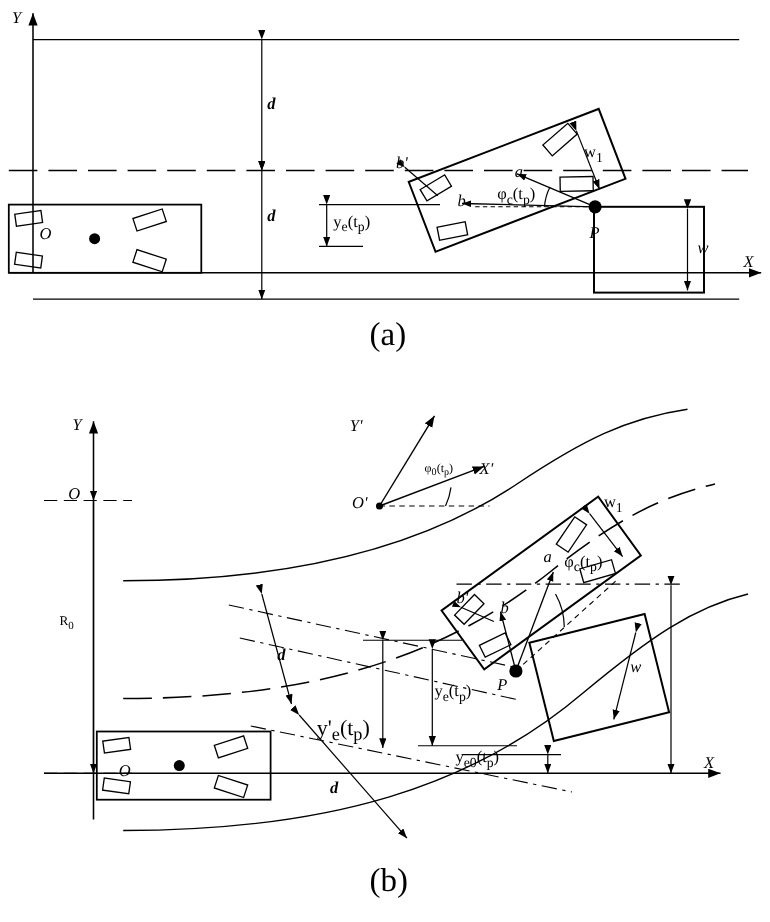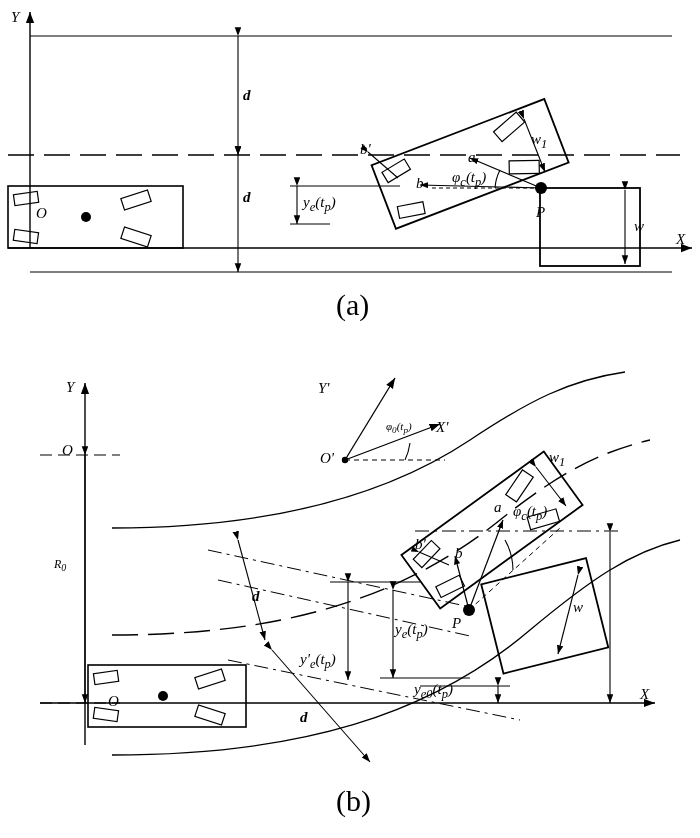--- a/index.html
+++ b/index.html
@@ -23,21 +23,20 @@
   svg.diagram {
     position: absolute;
     left: 0;
     top: 0;
     width: 700px;
     height: 838px;
   }
   .lbl {
     position: absolute;
     font-family: "Liberation Serif", serif;
-    font-style: italic;
     white-space: nowrap;
     line-height: 1;
   }
   .panel-caption {
     position: absolute;
     font-family: "Liberation Serif", serif;
     font-style: normal;
     font-size: 30px;
     white-space: nowrap;
     line-height: 1;
@@ -259,21 +258,21 @@
     <span>φ</span><sub class="sub">0</sub><span>(t</span><sub class="sub">p</sub><span>)</span>
   </div>
 
   <div class="lbl var-label" style="left:252px; top:589px; font-weight:bold;">d</div>
   <div class="lbl var-label" style="left:300px; top:710px; font-weight:bold;">d</div>
 
   <div class="lbl" style="left:395px; top:622px; font-size:15px;">
     <span>y</span><sub class="sub">e</sub><span>(t</span><sub class="sub">p</sub><span>)</span>
   </div>
 
-  <div class="lbl" style="left:300px; top:652px; font-size:15px;">
+  <div class="lbl" style="left:288px; top:652px; font-size:20px;">
     <span>y'</span><sub class="sub">e</sub><span>(t</span><sub class="sub">p</sub><span>)</span>
   </div>
 
   <div class="lbl" style="left:414px; top:682px; font-size:15px;text-align:center;">
     <span>y</span><sub class="sub">e0</sub><span>(t</span><sub class="sub">p</sub><span>)</span>
   </div>
 
   <div class="lbl var-label" style="left:494px; top:500px;">a</div>
   <div class="lbl var-label" style="left:455px; top:546px;">b</div>
   <div class="lbl var-label" style="left:415px; top:537px;">b'</div>

